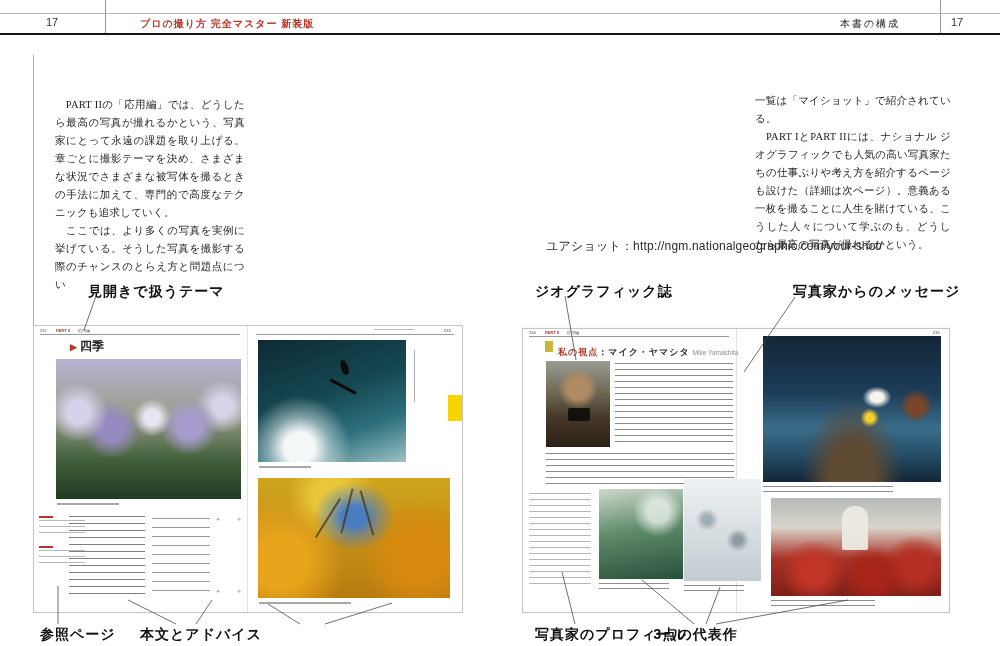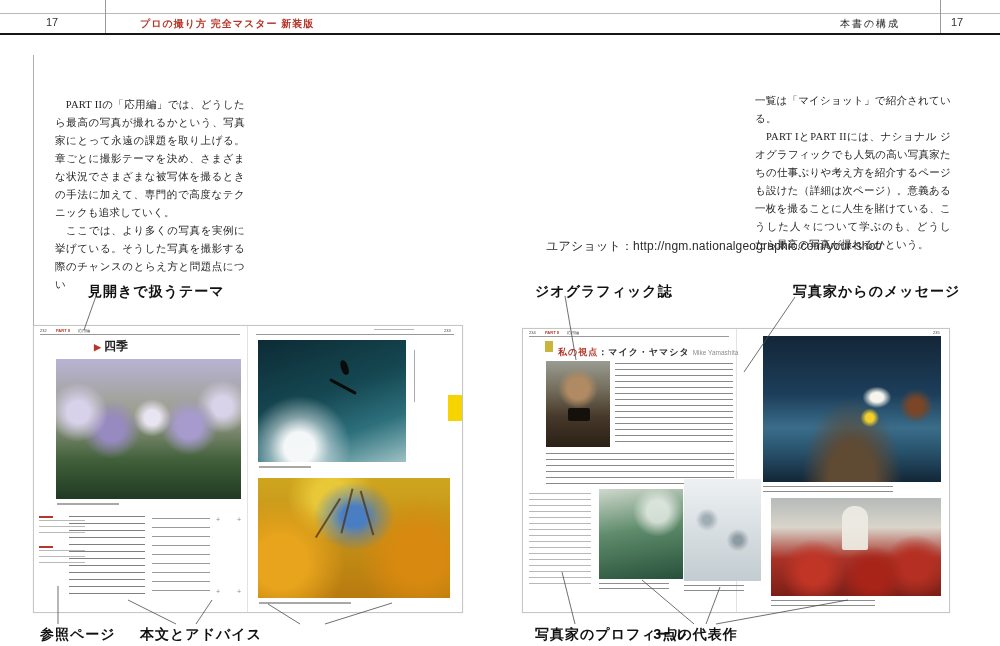--- a/index.html
+++ b/index.html
@@ -20,21 +20,21 @@
   .gutter{position:absolute;top:0;bottom:0;width:1px;background:#e2e2e2;}
   .microtxt{font-size:4px;line-height:5px;color:#555;white-space:nowrap;}
   .micro-red{color:#b5372a;font-weight:bold;}
   .micro5{background:repeating-linear-gradient(to bottom,#8d8d8d 0 1px,transparent 1px 5px);}
   .micro6{background:repeating-linear-gradient(to bottom,#898989 0 1.2px,transparent 1.2px 6px);}
   .micro7{background:repeating-linear-gradient(to bottom,#7f7f7f 0 1.4px,transparent 1.4px 7px);}
   .micro9{background:repeating-linear-gradient(to bottom,#9a9a9a 0 1.2px,transparent 1.2px 9px);}
   .micro-lt{background:repeating-linear-gradient(to bottom,#b8b8b8 0 1px,transparent 1px 6px);}
   .capline{background:#a8a8a8;height:2px;}
   .cross{font-size:7px;color:#8a8a8a;line-height:7px;}
-  .minititle{font-family:Liberation Serif, serif;font-size:12px;font-weight:bold;color:#222;margin-left:24px;}
+  .minititle{font-family:Liberation Serif, serif;font-size:12px;font-weight:bold;color:#222;}
   .tri{color:#b5372a;font-size:9px;margin-right:3px;}
   .feat-label{font-size:9px;font-weight:bold;color:#b5372a;letter-spacing:1px;}
   .feat-name{font-size:9px;font-weight:bold;color:#2c2c2c;letter-spacing:1px;}
   .feat-en{font-size:6.5px;color:#8d8d8d;margin-left:3px;}
   .photo{position:absolute;overflow:hidden;}
   
   .ph-crocus{background:
     radial-gradient(circle at 12% 38%, #d7d1ea 0 6%, rgba(215,209,234,0) 16%),
     radial-gradient(circle at 30% 50%, #978ac0 0 8%, rgba(151,138,192,0) 20%),
     radial-gradient(circle at 52% 42%, #e9e4f2 0 6%, rgba(233,228,242,0) 15%),

